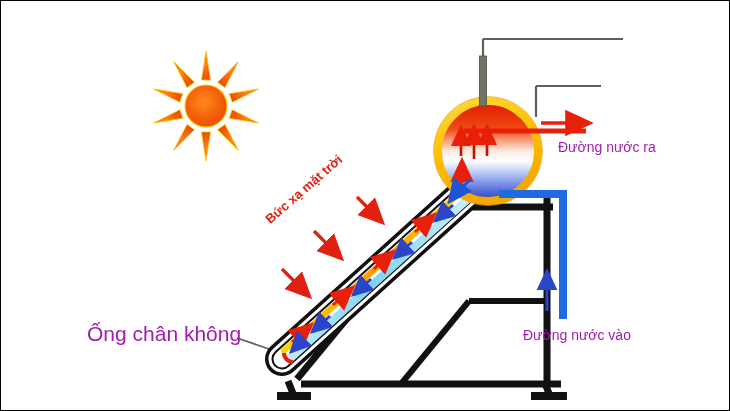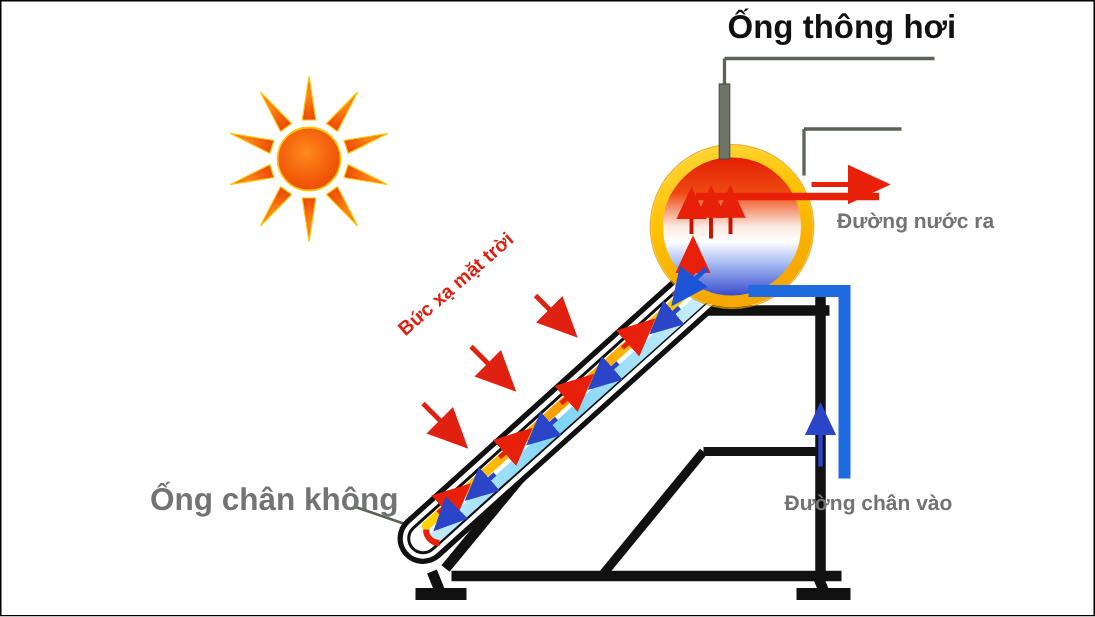--- a/index.html
+++ b/index.html
@@ -2,27 +2,27 @@
 <html><head>
 <meta charset="utf-8">
 <style>
   html,body{margin:0;padding:0;background:#ffffff;}
   body{font-family:"Liberation Sans","DejaVu Sans",sans-serif;}
   #stage{position:relative;width:730px;height:411px;background:#ffffff;
          border:1px solid #000;box-sizing:border-box;overflow:hidden;}
   #art{position:absolute;left:0;top:0;width:730px;height:411px;}
   .lbl{position:absolute;white-space:nowrap;line-height:1;}
   .lbl-black{color:#111111;font-weight:bold;}
-  .lbl-blue{color:#737373;font-weight:bold;}
+  .lbl-blue{color:#a21caf;font-weight:normal;}
   .lbl-red{color:#e02010;font-weight:bold;}
   #lbl-vent{left:484px;top:6px;font-size:22px;}
   #lbl-core{left:536px;top:56px;font-size:15px;}
   #lbl-out{left:557px;top:139px;font-size:14px;}
   #lbl-in{left:522px;top:327px;font-size:14px;}
-  #lbl-tube{left:86px;top:322px;font-size:21px;margin-left:13px;}
+  #lbl-tube{left:86px;top:322px;font-size:21px;}
   #lbl-rad{left:262px;top:215px;font-size:13px;
            transform:rotate(-41deg);transform-origin:left top;}
 </style>
 </head>
 <body>
 
 <div id="stage">
 
   <svg id="art" viewBox="0 0 730 411">
     <defs>
@@ -195,24 +195,23 @@
       <path d="M546,310 L546,270" stroke="#2A45C8" stroke-width="3" fill="none" marker-end="url(#mBlue2)"></path>
     </g>
 
     <g stroke="#E02010" stroke-width="3.2" fill="none" marker-end="url(#mRed)">
       <path d="M356,196 L381,221"></path>
       <path d="M313,230 L340,257"></path>
       <path d="M281,268 L308,295"></path>
     </g>
   </svg>
 
-  <div class="lbl lbl-black" id="lbl-vent">Ống thông hơi</div>
 
 
   <div class="lbl lbl-blue" id="lbl-out">Đường nước ra</div>
 
-  <div class="lbl lbl-blue" id="lbl-in">Đường chân vào</div>
+  <div class="lbl lbl-blue" id="lbl-in">Đường nước vào</div>
 
   <div class="lbl lbl-blue" id="lbl-tube">Ống chân không</div>
 
   <div class="lbl lbl-red" id="lbl-rad">Bức xạ mặt trời</div>
 
 </div>
 
 </body></html>

